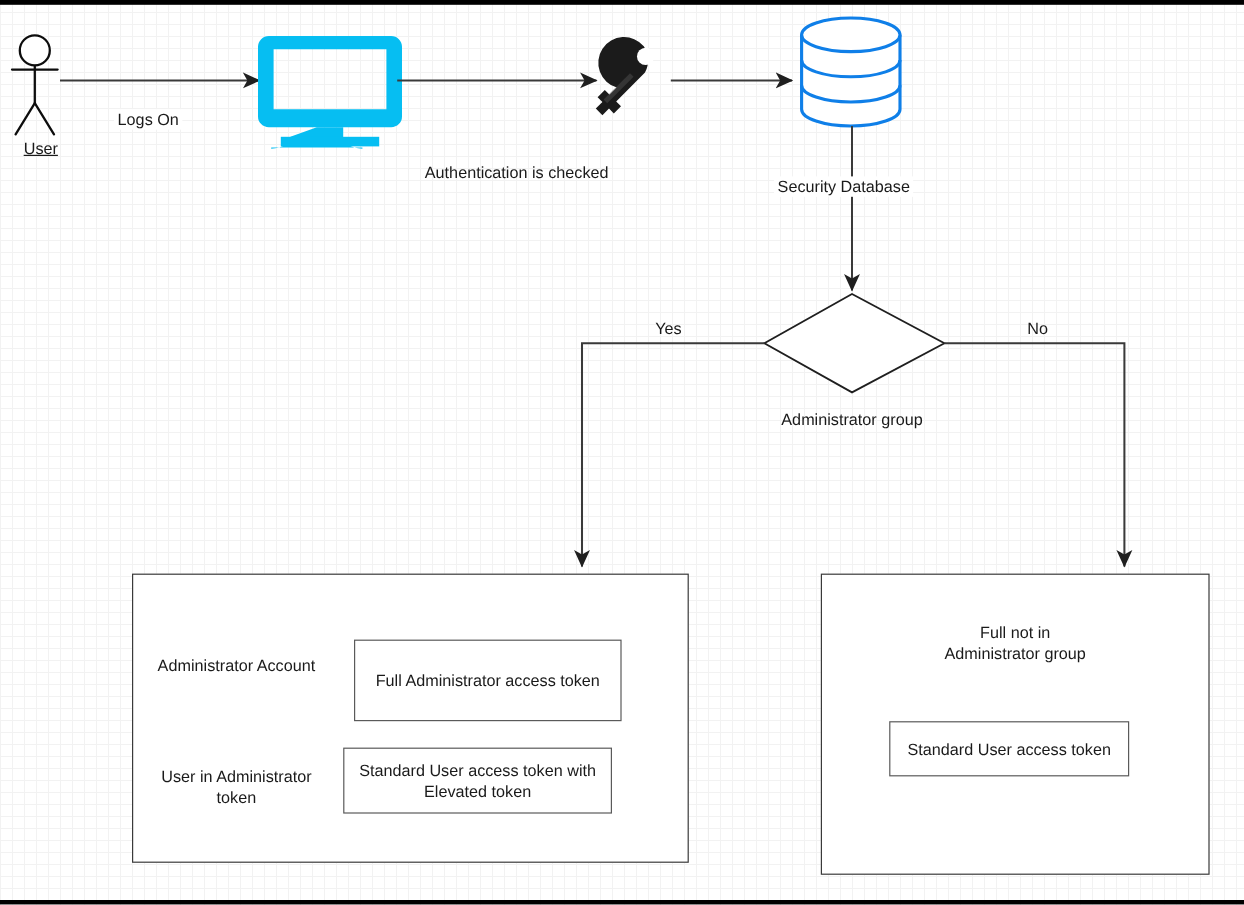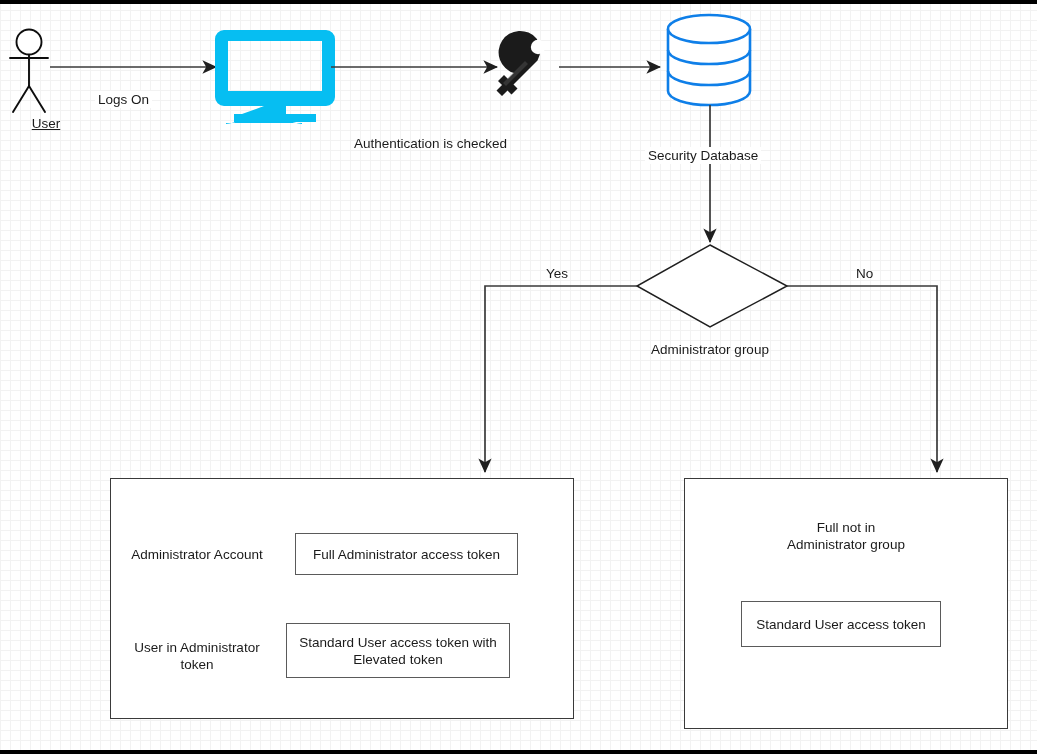--- a/index.html
+++ b/index.html
@@ -50,21 +50,21 @@
     color: #1a1a1a;
     white-space: pre;
     line-height: 17px;
     text-align: center;
   }
   .lbl.on-white {
     background: #ffffff;
     padding: 0 3px;
     margin-top: 32px;
   }
-  .lbl.underline { text-decoration: underline; margin-left: 12px; }
+  .lbl.underline { text-decoration: underline; }
 
   .bigbox {
     position: absolute;
     background: #ffffff;
     border: 1.6px solid #3a3a3a;
     box-sizing: border-box;
   }
   .tokenbox {
     position: absolute;
     background: #ffffff;
@@ -178,21 +178,21 @@
   <div class="lbl" style="left:856px; top:265px;">No</div>
 
   <div style="position:absolute; left:610px; top:341px; width:200px; text-align:center;">
     <div class="lbl" style="position:static;">Administrator group</div>
   </div>
 
   <div class="bigbox" style="left:110px; top:478px; width:464px; height:241px;"></div>
 
   <div class="lbl" style="left:123px; top:546px; width:148px; text-align:center;">Administrator Account</div>
 
-  <div class="tokenbox" style="left:295px; top:533px; width:223px; height:42px;">
+  <div class="tokenbox" style="left:295px; top:533px; width:223px; height:68px;">
     <span>Full Administrator access token</span>
   </div>
 
   <div style="position:absolute; left:123px; top:639px; width:148px; text-align:center;">
     <div class="lbl" style="position:static;">User in Administrator</div>
     <div class="lbl" style="position:static;">token</div>
   </div>
 
   <div class="tokenbox" style="left:286px; top:623px; width:224px; height:55px; flex-direction:column;">
     <span>Standard User access token with</span>

